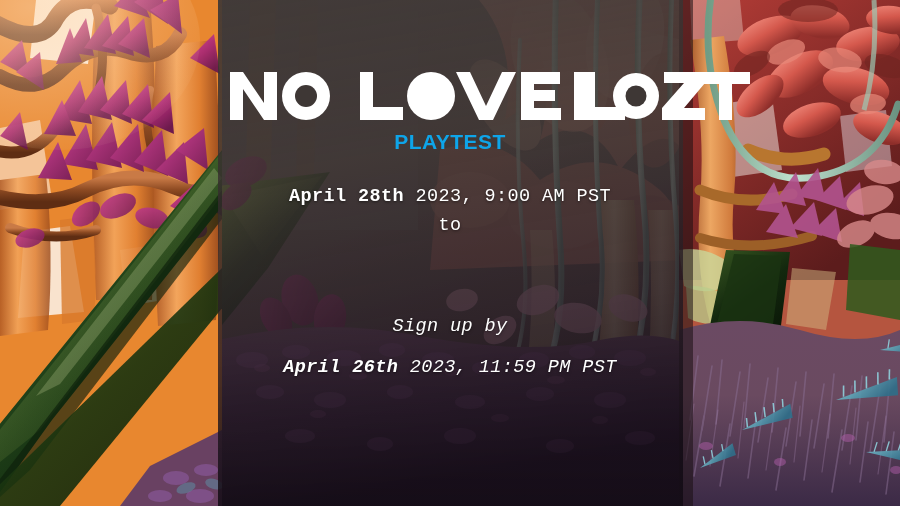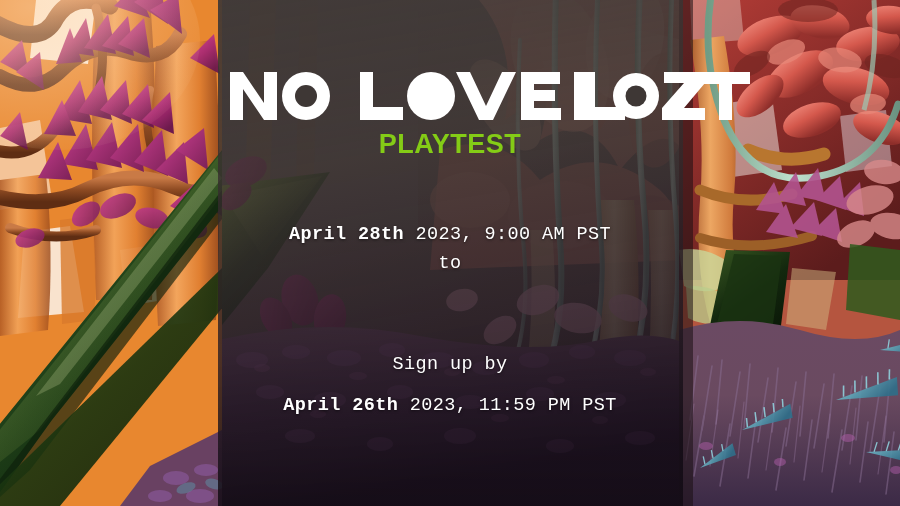--- a/index.html
+++ b/index.html
@@ -45,51 +45,52 @@
   .logo-wrap {
     margin-top: 70px;
     width: 440px;
     display: flex;
     justify-content: center;
   }
   .logo-wrap svg { display: block; overflow: visible; }
 
   .subtitle {
     margin-top: 9px;
-    color: #84cc16;
+    color: #0ea5e9;
     font-family: "Liberation Sans", sans-serif;
     font-weight: bold;
-    font-size: 27px;
+    font-size: 21px;
     letter-spacing: 0.5px;
     line-height: 1;
     text-align: center;
   }
 
   .dates {
-    margin-top: 62px;
+    margin-top: 30px;
     text-align: center;
     color: #ffffff;
     font-family: "Liberation Mono", "DejaVu Sans Mono", monospace;
     font-size: 18.5px;
     line-height: 29px;
     letter-spacing: 0.4px;
     text-shadow: 0 1px 3px rgba(0,0,0,0.55);
   }
   .dates .row { white-space: pre; }
   .dates .strong { font-weight: bold; }
 
   .signup {
     margin-top: 72px;
     text-align: center;
     color: #ffffff;
     font-family: "Liberation Mono", "DejaVu Sans Mono", monospace;
     font-size: 18.5px;
     line-height: 29px;
     letter-spacing: 0.4px;
     text-shadow: 0 1px 3px rgba(0,0,0,0.55);
+    font-style: italic;
   }
   .signup .label { display: block; }
   .signup .deadline { display: block; margin-top: 12px; white-space: pre; }
   .signup .strong { font-weight: bold; }
 </style>
 </head>
 <body>
 
 <div class="poster">
 

